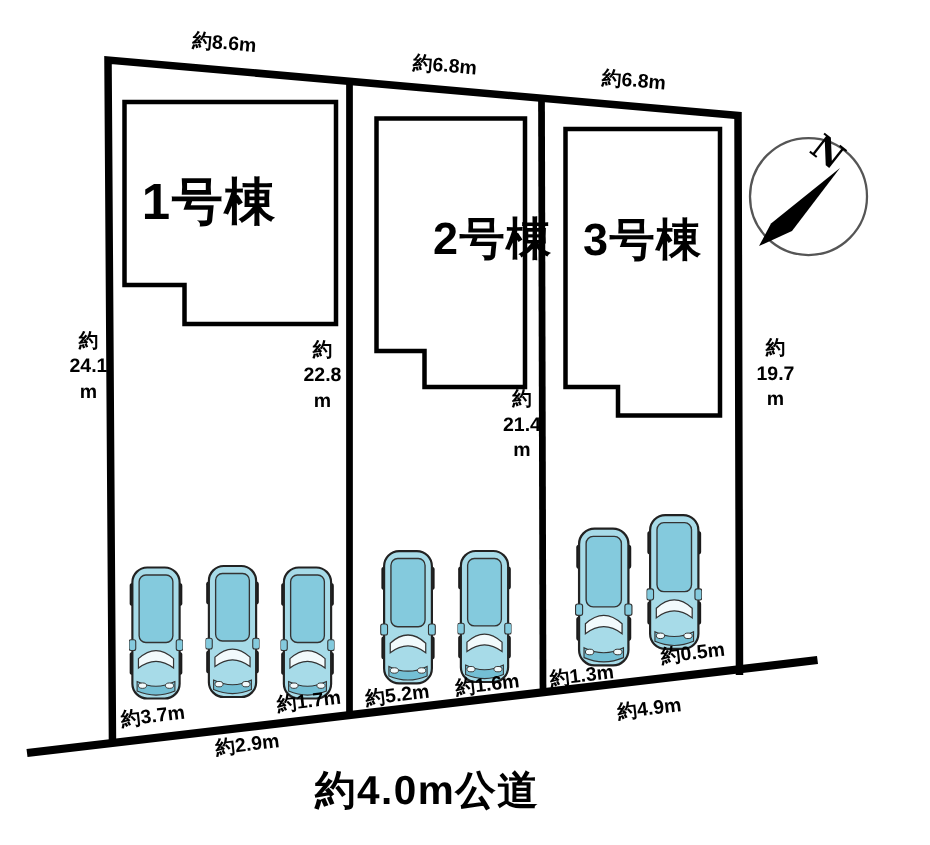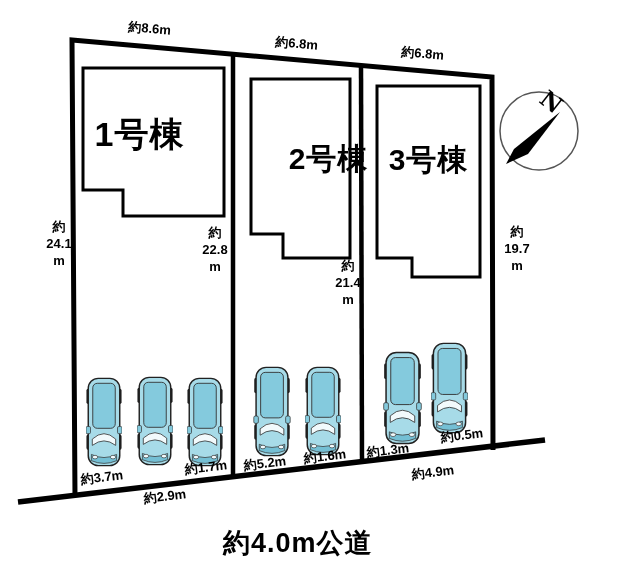--- a/index.html
+++ b/index.html
@@ -15,22 +15,22 @@
   .tilt-up{transform:rotate(5deg);}
   .tilt-down{transform:rotate(-6.5deg);}
   .stack{white-space:pre-line;text-align:center;line-height:1.3;}
   .bldg-lbl{
     position:absolute;text-align:center;font-weight:bold;letter-spacing:1px;
   }
   .b1{left:83px;top:112px;width:113px;font-size:34px;}
   .b2{left:251px;top:139px;width:99px;font-size:30px;padding-left:28px;}
   .b3{left:377px;top:140px;width:103px;font-size:30px;}
   .road-name{
-    position:absolute;left:223px;top:509px;font-size:27px;font-weight:bold;
-    letter-spacing:1px;white-space:nowrap;margin-top:16px;
+    position:absolute;left:210px;top:509px;font-size:27px;font-weight:bold;
+    letter-spacing:1px;white-space:nowrap;
   }
   .north{
     position:absolute;left:541px;top:88px;font-size:23px;font-weight:bold;
     font-family:"DejaVu Serif","Liberation Serif",serif;
     transform:rotate(38deg);transform-origin:center;
   }
   
   .top-w1{left:129px;top:20px;}
   .top-w2{left:276px;top:35px;}
   .top-w3{left:402px;top:45px;}

